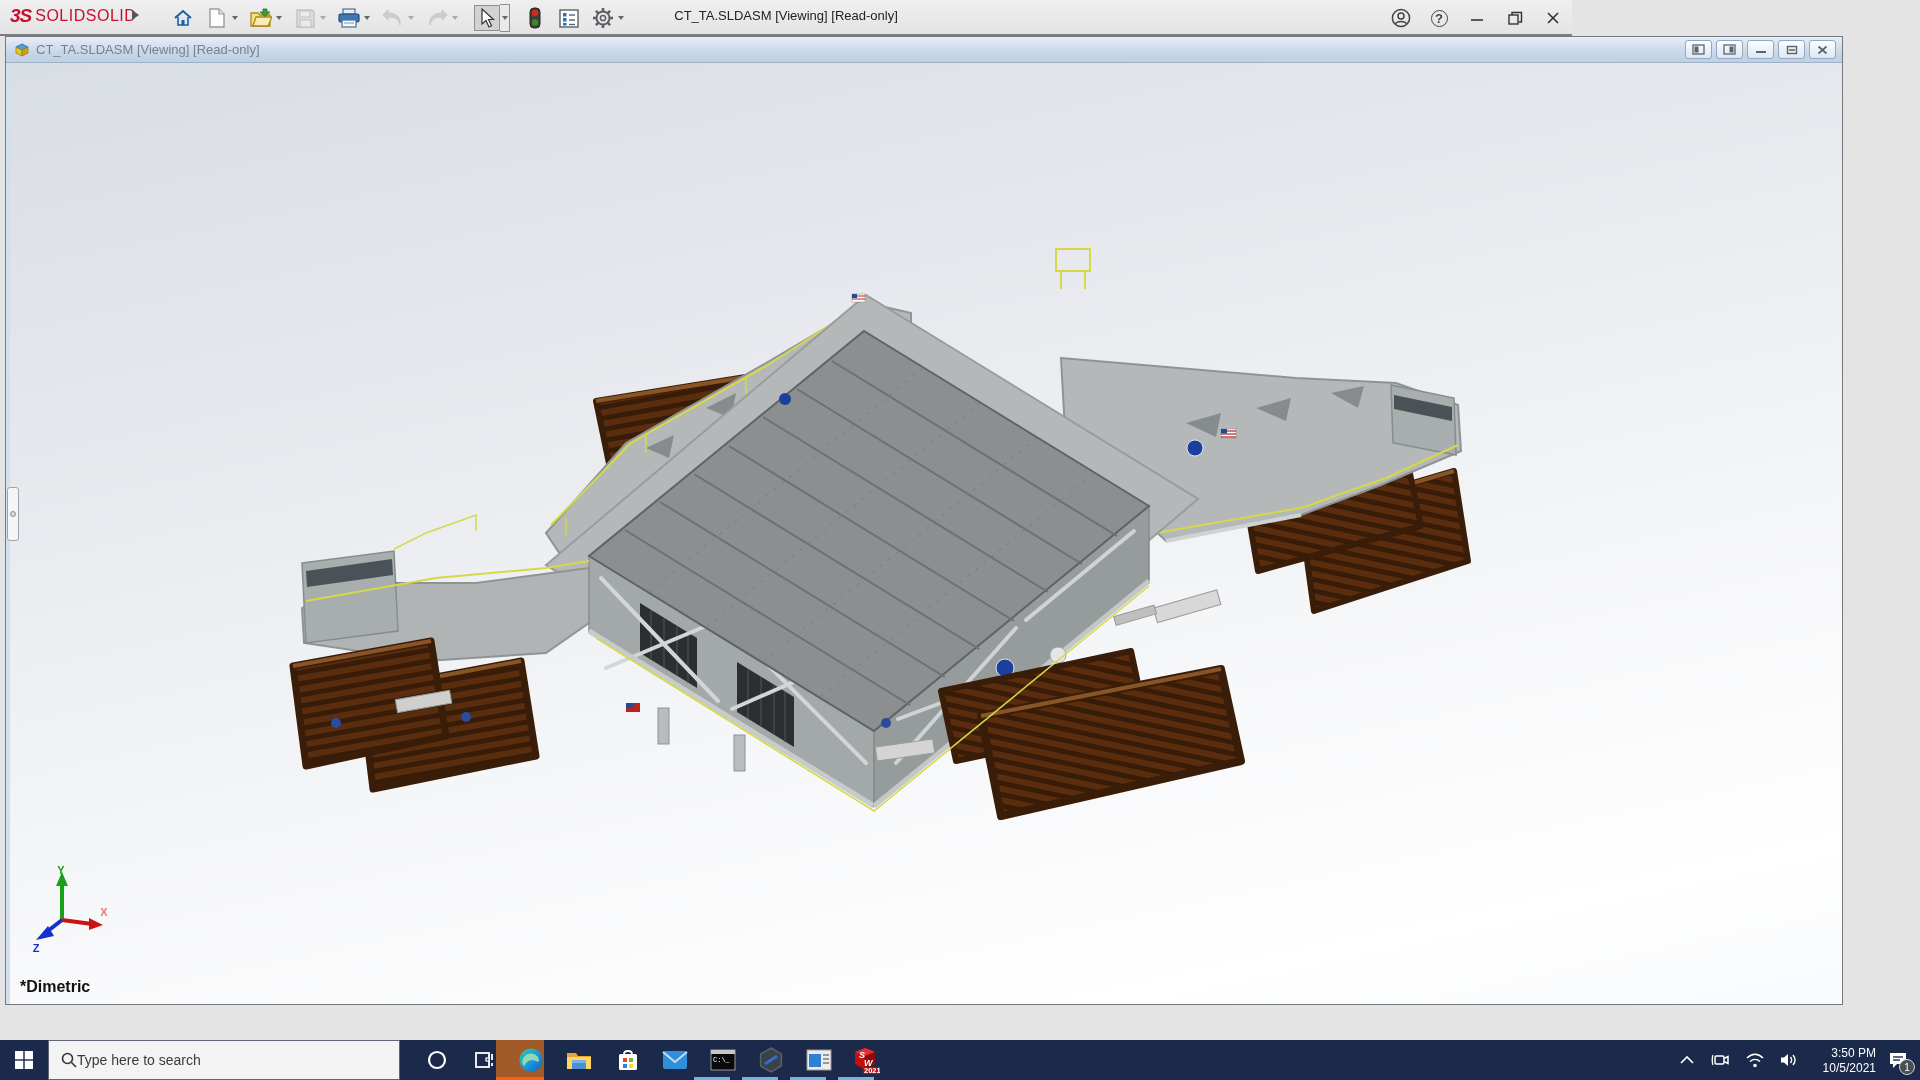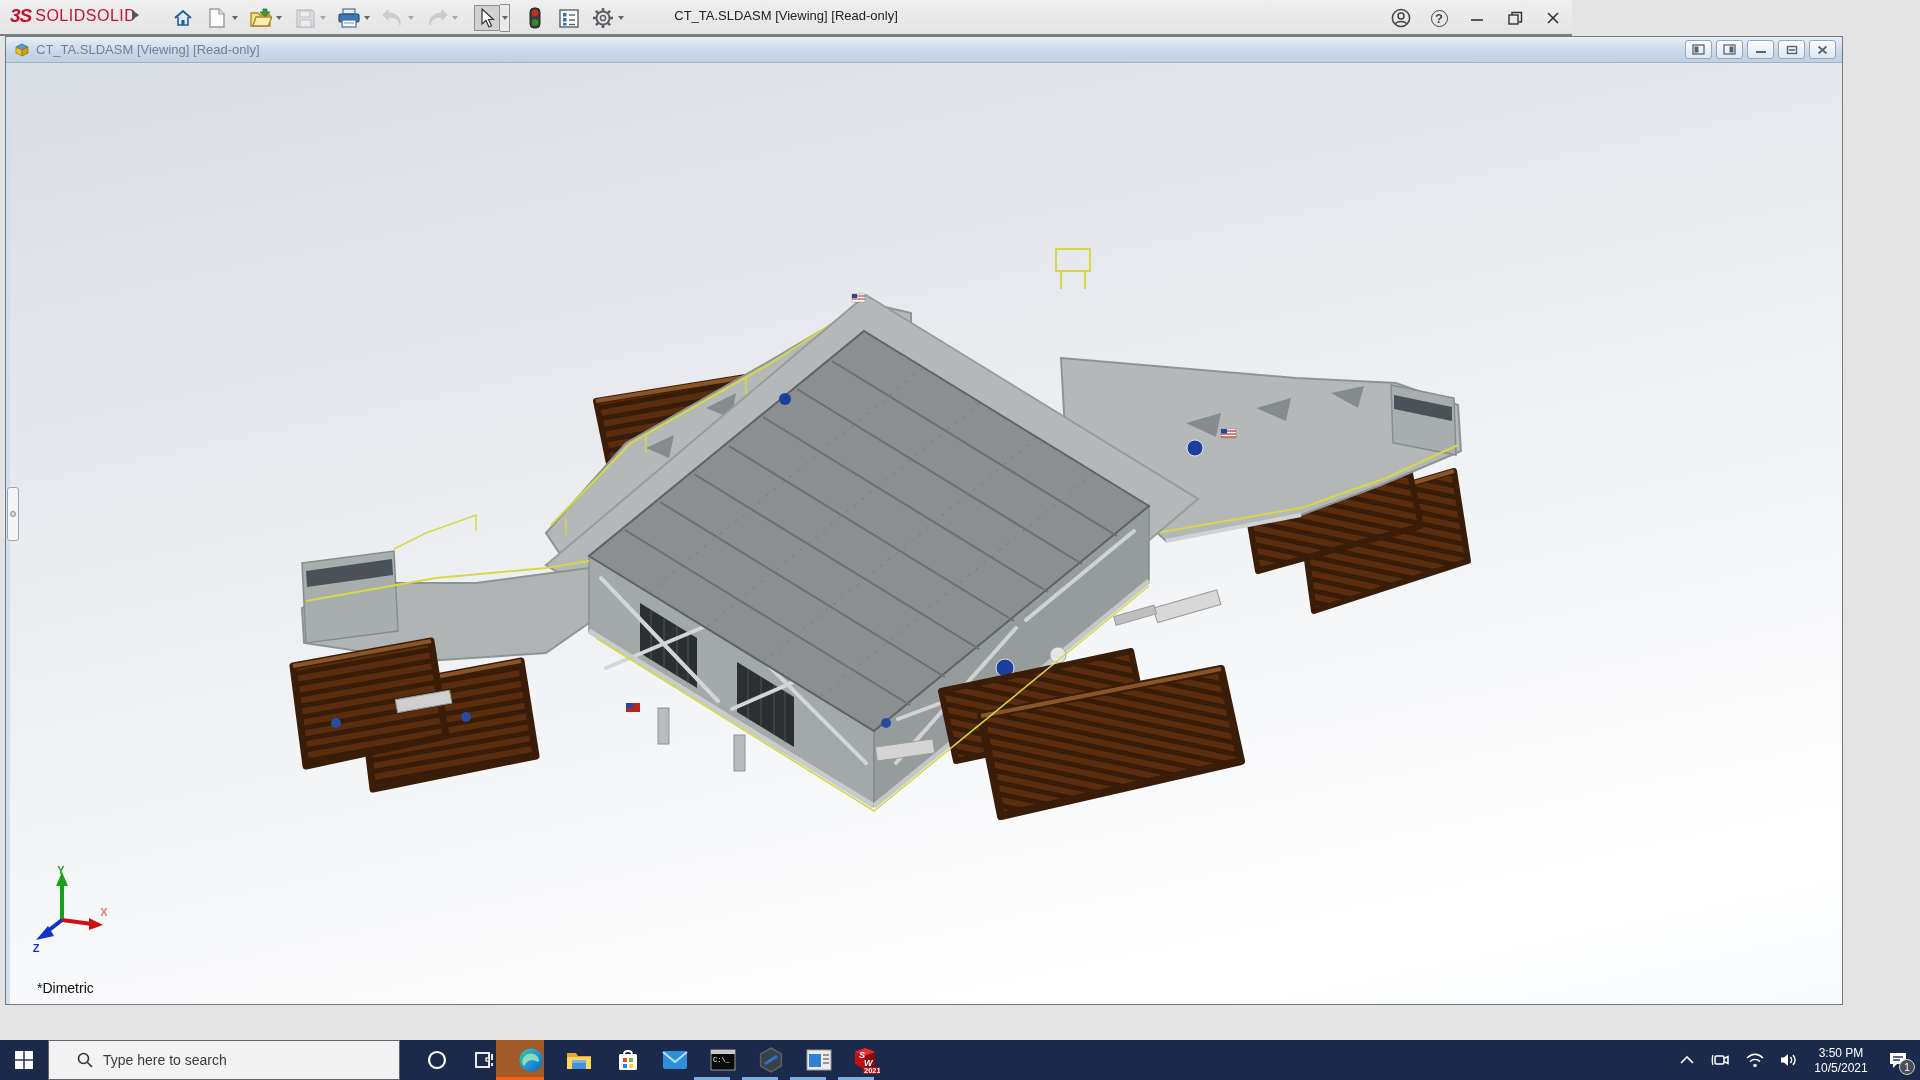--- a/index.html
+++ b/index.html
@@ -39,36 +39,36 @@
   .doc-btn { width:27px; height:19px; border:1px solid #93a7c4; border-radius:3px;
              background:linear-gradient(#fdfefe,#dde6f2); display:flex; align-items:center; justify-content:center; }
 
   
   .viewport { position:absolute; left:0; top:26px; right:0; bottom:0;
               background:linear-gradient(168deg,#d9dde4 0%,#e6e8ed 30%,#f5f6f8 62%,#ffffff 88%,#f8fafc 100%); }
   .edge-strip { position:absolute; left:0; top:0; bottom:0; width:4px; background:#cfe0ef; }
   .splitter-tab { position:absolute; left:1px; top:424px; width:12px; height:54px; border:1px solid #9aa6b2;
                   border-radius:3px; background:#f3f5f7; display:flex; align-items:center; justify-content:center; }
   .splitter-tab i { width:6px; height:6px; border:1px solid #8b9096; border-radius:50%; background:#d8dadd; }
-  .view-label { position:absolute; left:31px; bottom:8px; font-size:14px; font-weight:normal; color:#111; }
+  .view-label { position:absolute; left:14px; bottom:8px; font-size:16px; font-weight:bold; color:#111; }
   .triad { position:absolute; left:22px; bottom:52px; }
   .model-svg { position:absolute; left:0; top:0; width:100%; height:100%; }
 
   
   .taskbar { position:absolute; left:0; bottom:0; width:1920px; height:40px; background:#1b2a4a; display:flex; align-items:stretch; }
   .start-btn { width:48px; display:flex; align-items:center; justify-content:center; }
-  .searchbox { width:352px; background:#f3f3f3; border:1px solid #5f6673; display:flex; align-items:center; padding-left:28px; gap:10px; }
+  .searchbox { width:352px; background:#f3f3f3; border:1px solid #5f6673; display:flex; align-items:center; padding-left:12px; }
   .searchbox span { font-size:14px; color:#3b3b3b; }
   .tb-app { width:48px; display:flex; align-items:center; justify-content:flex-end; position:relative; }
   .tb-app .underline { position:absolute; left:6px; right:6px; bottom:0; height:3px; background:#7ab1e3; }
   .tb-app.edge-active { background:#a15a28; }
   .tb-app.edge-active .underline { background:#f7630c; left:0; right:0; }
   .tray { margin-left:auto; display:flex; align-items:center; }
   .tray-item { width:34px; height:40px; display:flex; align-items:center; justify-content:center; }
-  .clock { width:70px; text-align:center; color:#fff; font-size:12px; line-height:15px; padding-top:2px; }
+  .clock { width:70px; text-align:right; color:#fff; font-size:12px; line-height:15px; padding-top:2px; }
   .action-item { position:relative; width:44px; height:40px; display:flex; align-items:center; justify-content:center; }
   .badge { position:absolute; right:5px; bottom:5px; width:16px; height:16px; border-radius:50%;
            background:#4a4f57; border:1px solid #cfd3d8; color:#fff; font-size:10px;
            display:flex; align-items:center; justify-content:center; }
 </style>
 </head>
 <body>
 
 <div class="screen">
 

